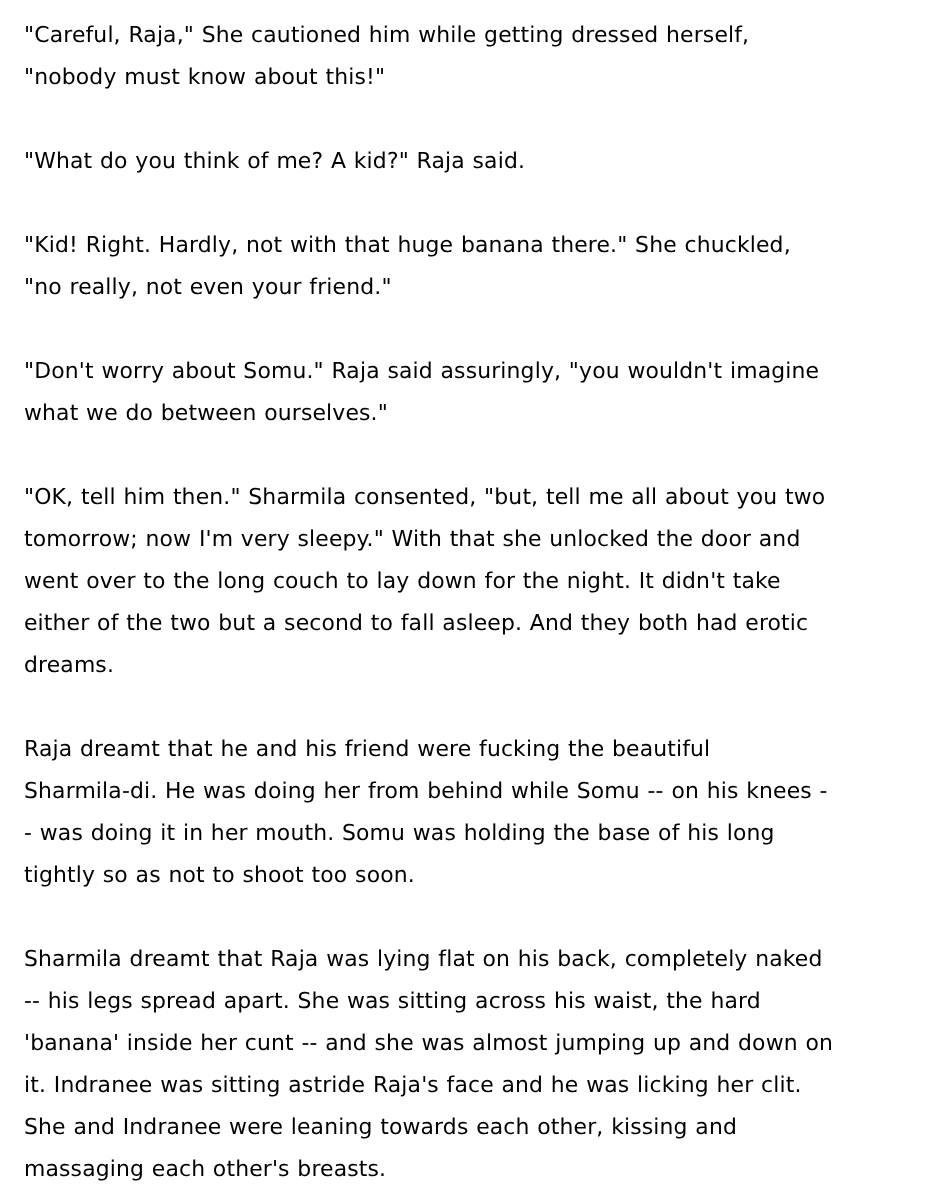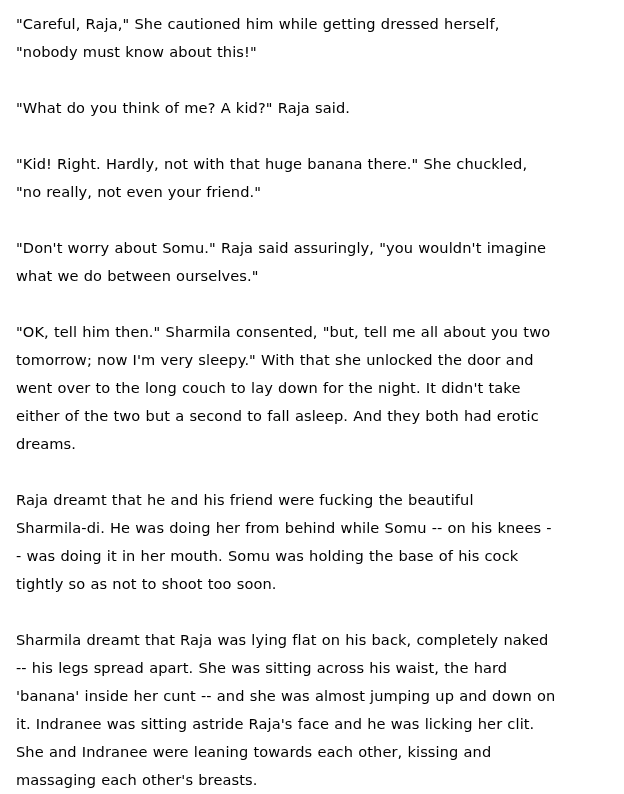--- a/index.html
+++ b/index.html
@@ -44,21 +44,21 @@
 "no really, not even your friend."</p>
   <p class="para">"Don't worry about Somu." Raja said assuringly, "you wouldn't imagine
 what we do between ourselves."</p>
   <p class="para">"OK, tell him then." Sharmila consented, "but, tell me all about you two
 tomorrow; now I'm very sleepy." With that she unlocked the door and
 went over to the long couch to lay down for the night. It didn't take
 either of the two but a second to fall asleep. And they both had erotic
 dreams.</p>
   <p class="para">Raja dreamt that he and his friend were fucking the beautiful
 Sharmila-di. He was doing her from behind while Somu -- on his knees -
-- was doing it in her mouth. Somu was holding the base of his cock
+- was doing it in her mouth. Somu was holding the base of his long
 tightly so as not to shoot too soon.</p>
   <p class="para">Sharmila dreamt that Raja was lying flat on his back, completely naked
 -- his legs spread apart. She was sitting across his waist, the hard
 'banana' inside her cunt -- and she was almost jumping up and down on
 it. Indranee was sitting astride Raja's face and he was licking her clit.
 She and Indranee were leaning towards each other, kissing and
 massaging each other's breasts.</p>
 
 </div>
 

